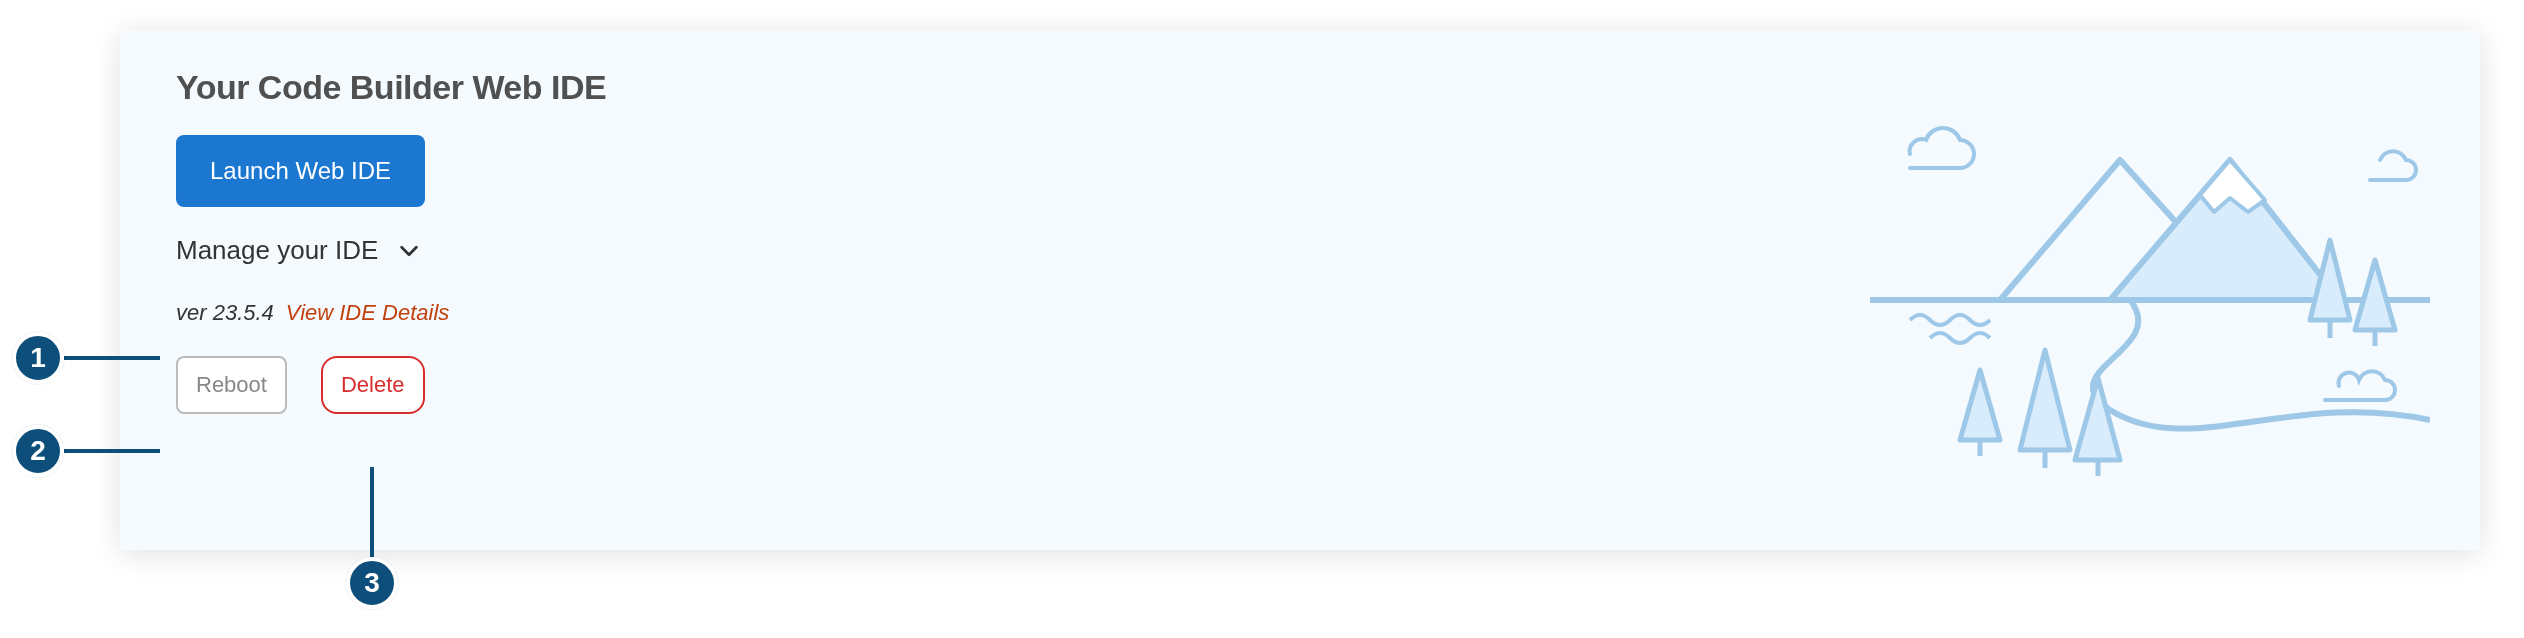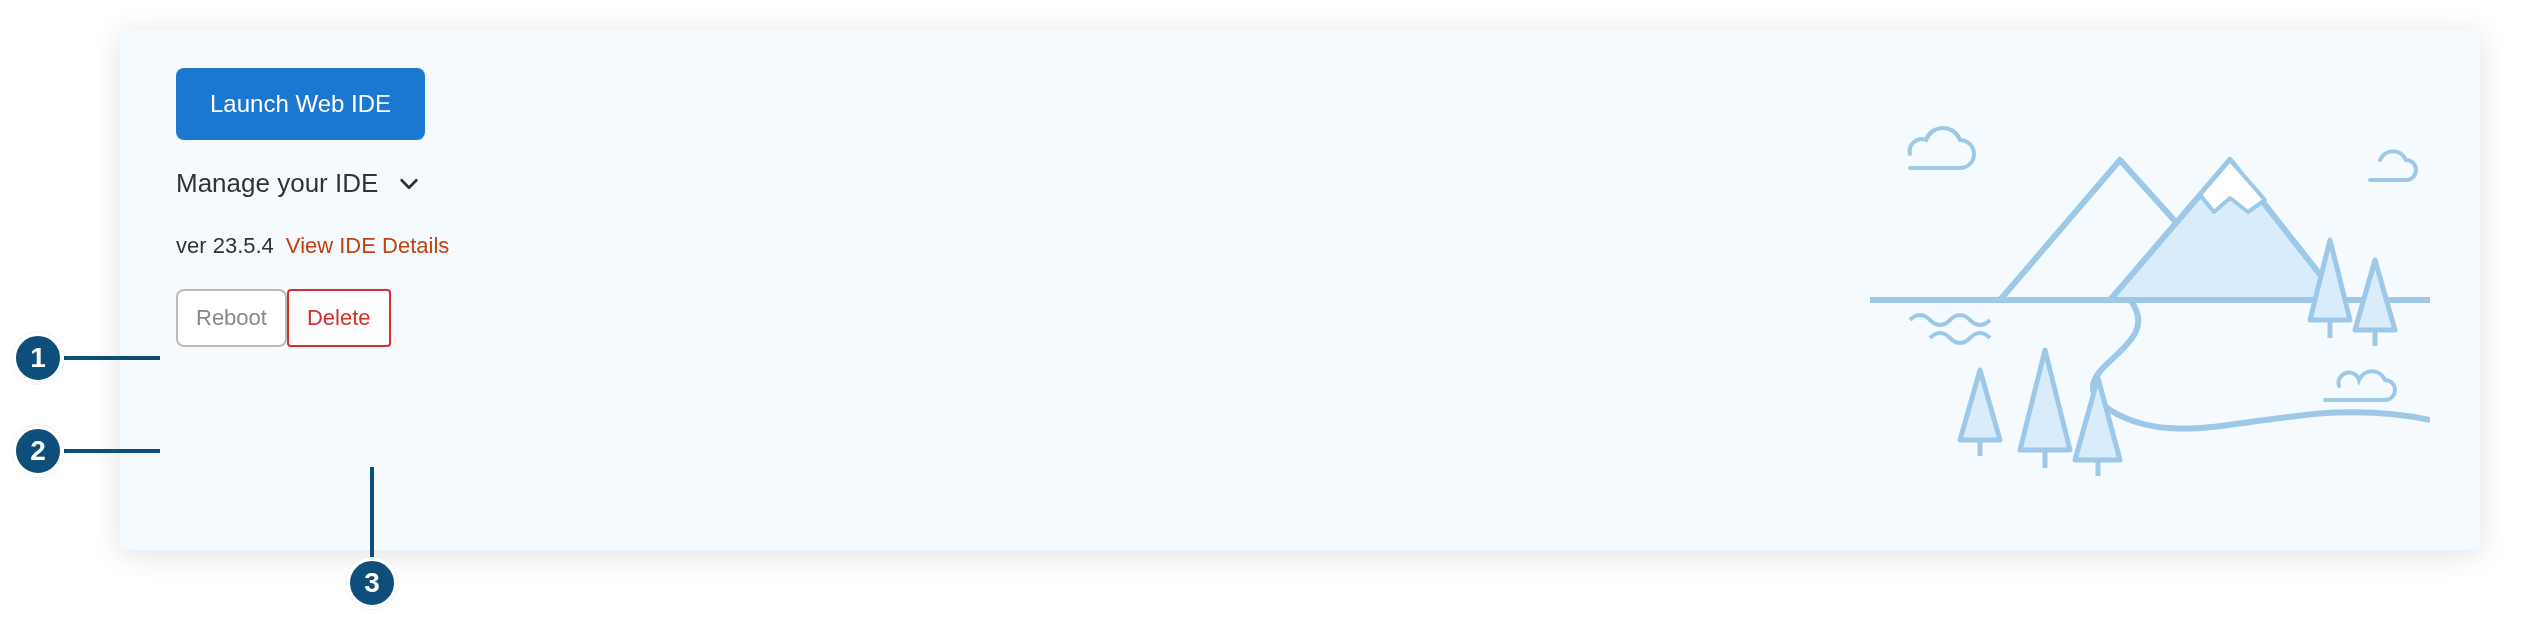--- a/index.html
+++ b/index.html
@@ -60,46 +60,48 @@
       height: 22px;
     }
 
     .version-row {
       font-size: 22px;
       color: #444;
       margin-bottom: 30px;
       display: flex;
       align-items: center;
       gap: 12px;
+      font-style: italic;
     }
     .version-row .ver-label { color: #333; }
     .version-row .ide-link { color: #c2410c; text-decoration: none; cursor: pointer; }
 
     .action-row {
       display: flex;
       align-items: center;
+      gap: 34px;
     }
 
     .btn-outline {
       border: 2px solid #bbb;
       background: #fff;
       color: #888;
       font-size: 22px;
       padding: 14px 18px;
       border-radius: 8px;
       cursor: pointer;
     }
 
     .btn-delete {
       border: 2px solid #d92d2d;
       background: #fff;
       color: #d92d2d;
       font-size: 22px;
       padding: 14px 18px;
-      border-radius: 4px;
+      border-radius: 16px;
       cursor: pointer;
     }
 
     
     .illus {
       position: absolute;
       right: 50px;
       top: 90px;
       width: 560px;
       height: 360px;
@@ -146,20 +148,21 @@
       top: 467px;
       flex-direction: column;
       align-items: center;
     }
     .callout-3 .connector-v { height: 90px; }
   </style>
 </head>
 <body>
 
 <div class="card">
+  <h1 class="title">Your Code Builder Web IDE</h1>
 
   <button class="launch-btn">Launch Web IDE</button>
 
   <div class="manage-row">
     <span>Manage your IDE</span>
     <svg class="chevron" viewBox="0 0 24 24">
       <path d="M4 8 L12 16 L20 8" fill="none" stroke="#333" stroke-width="3" stroke-linecap="round" stroke-linejoin="round"></path>
     </svg>
   </div>
 

